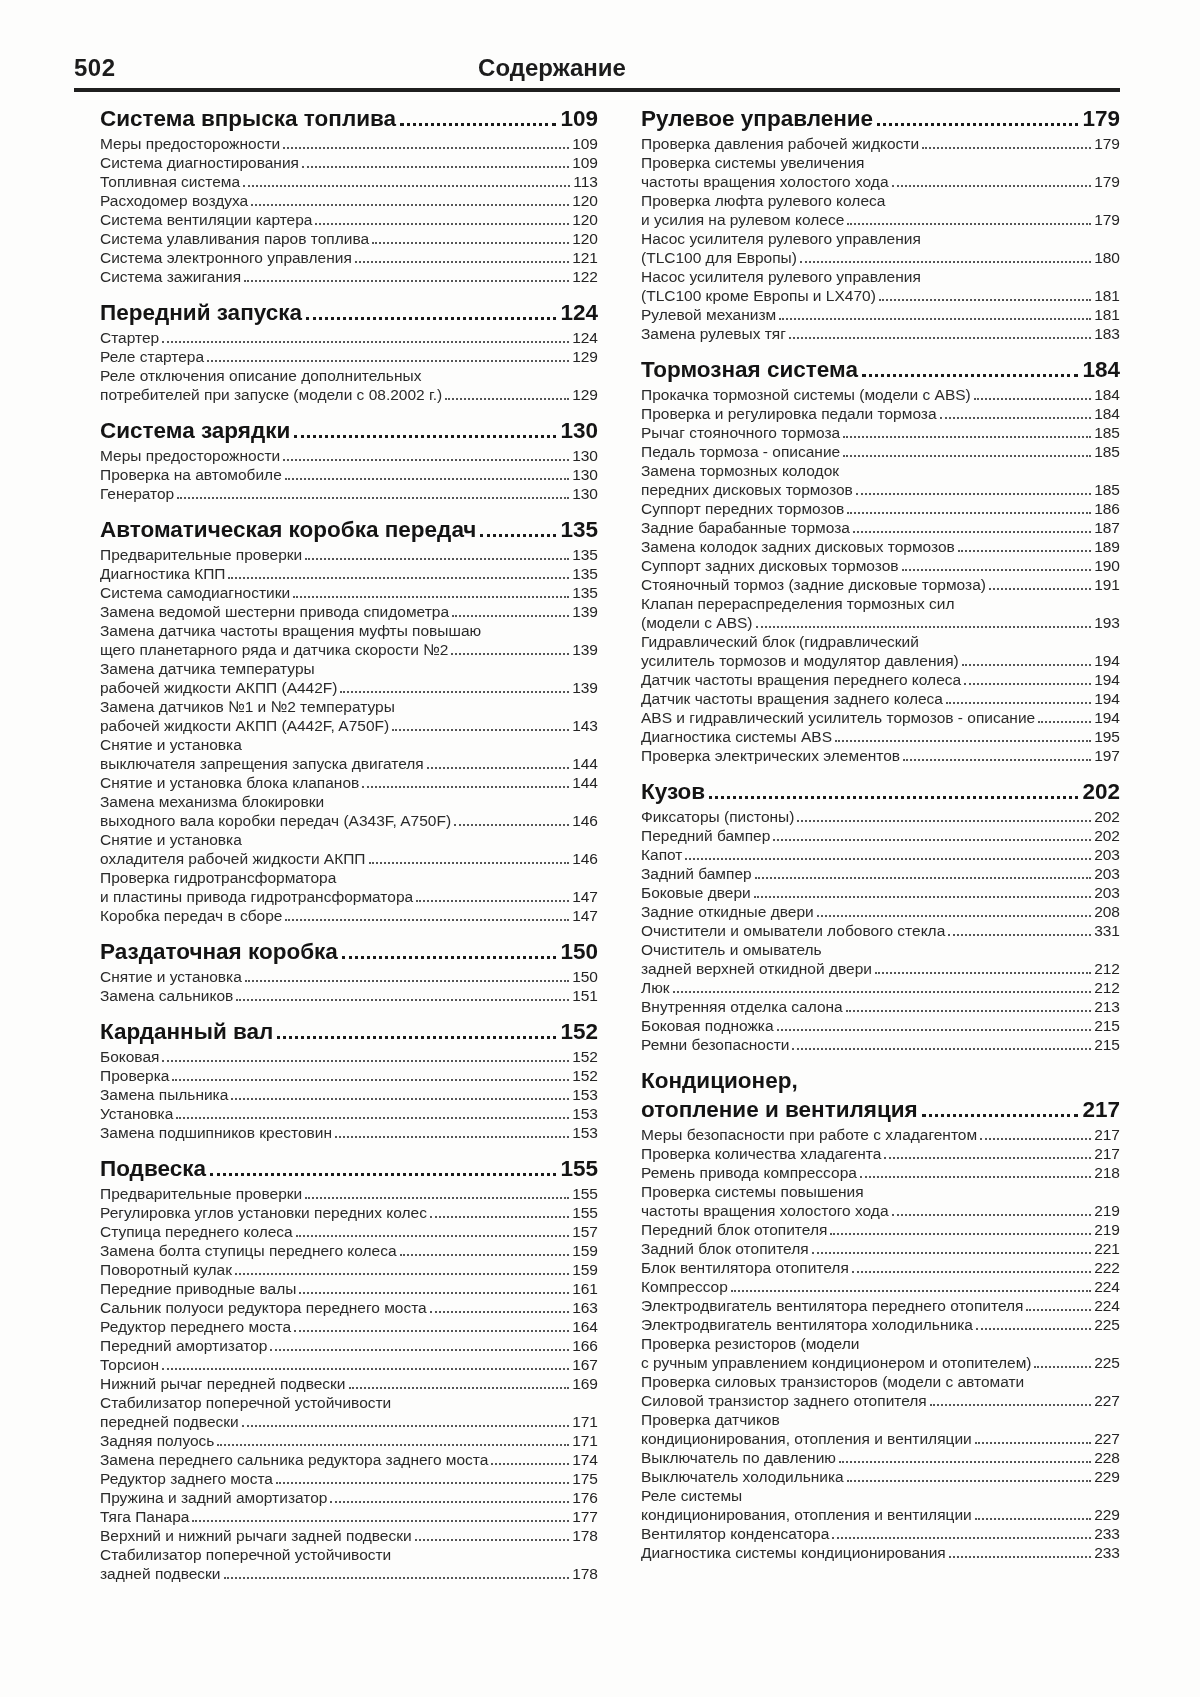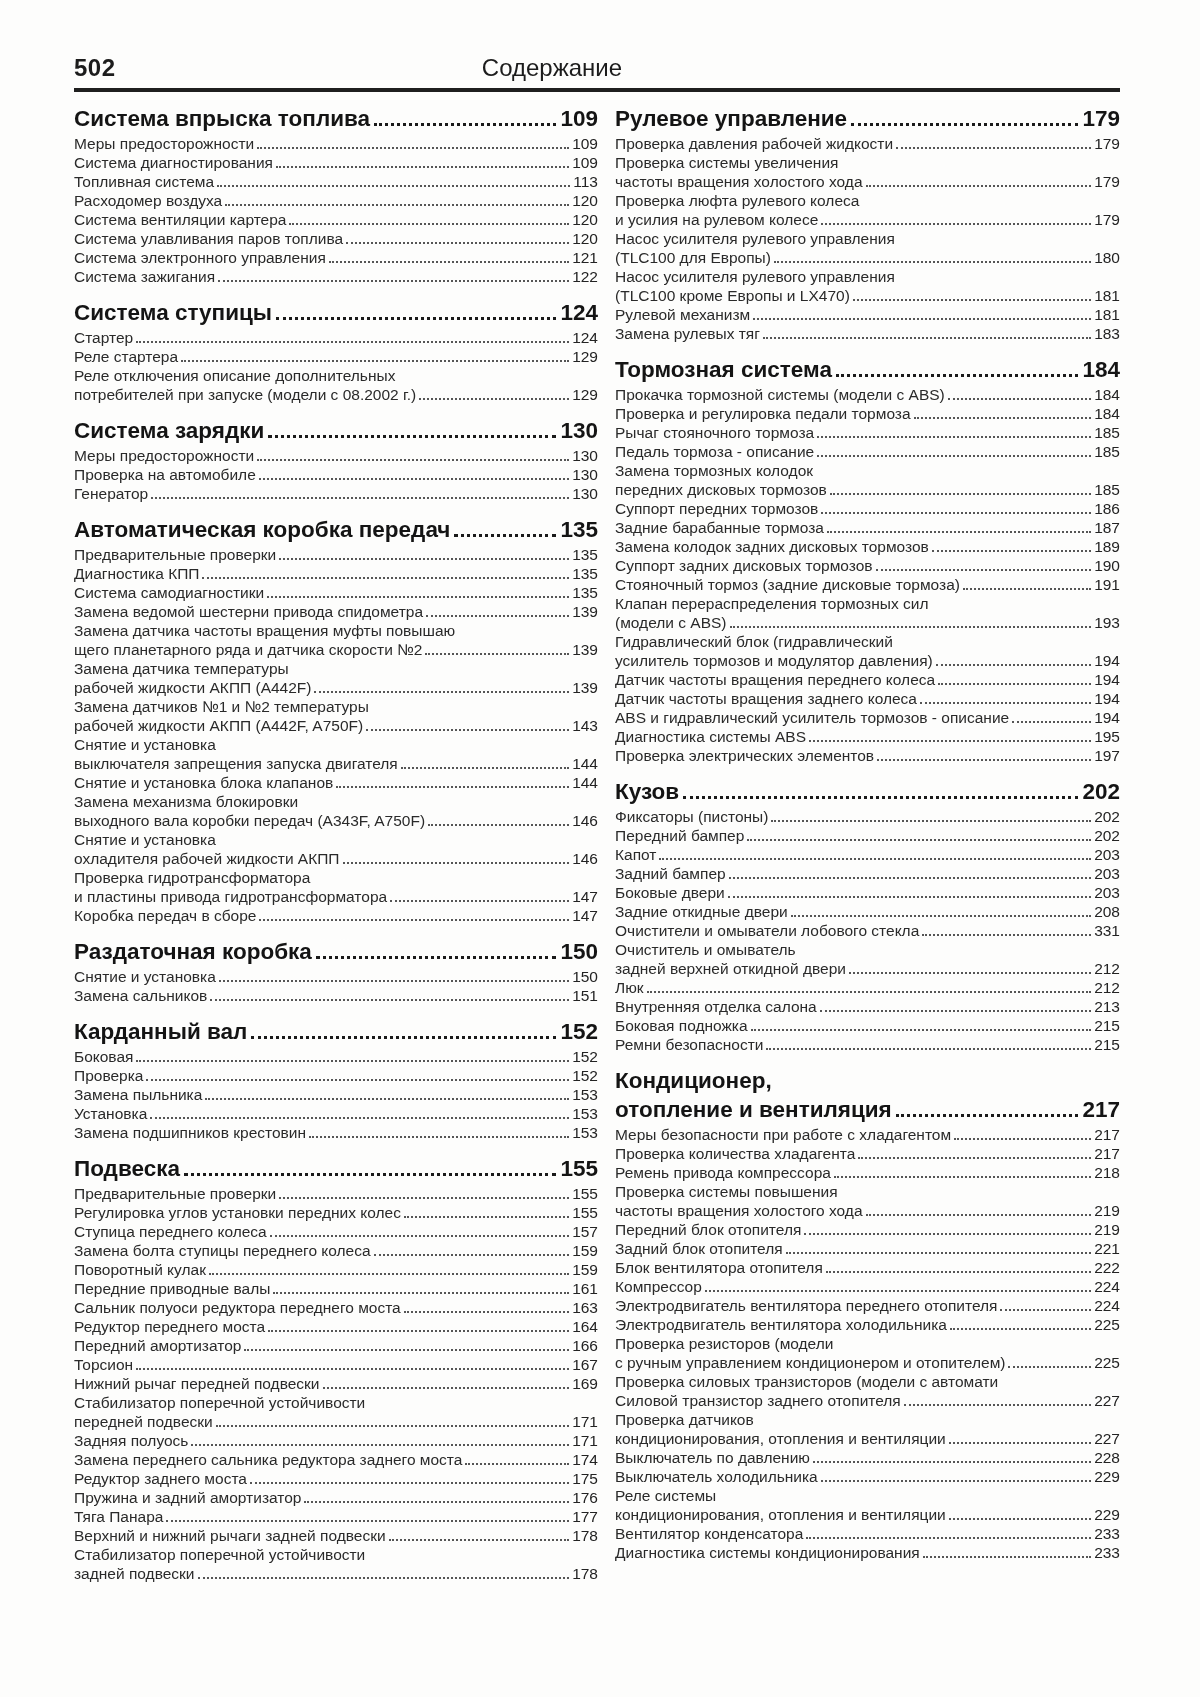--- a/index.html
+++ b/index.html
@@ -21,30 +21,30 @@
     border-bottom: 4px solid #1f1f1f;
     padding-bottom: 7px;
     height: 38px;
   }
   .page-num {
     font-size: 24px; font-weight: bold; letter-spacing: 0.5px;
   }
   .page-title {
     position: absolute; left: 0; right: 90px; top: 0;
     text-align: center;
-    font-size: 24px; font-weight: normal;
+    font-size: 24px; font-weight: bold;
   }
   
   .columns {
     display: grid;
     grid-template-columns: 524px 1fr;
     column-gap: 17px;
     margin-top: 13px;
   }
-  .toc-section { margin-bottom: 13px; }
+  .toc-section { margin-bottom: 13px; margin-left: 26px; }
   .h-row {
     display: flex; align-items: flex-end;
     font-weight: bold; font-size: 22.5px; line-height: 27px;
     color: #141414;
     margin-bottom: 2px;
     white-space: nowrap;
   }
   .h-leader {
     flex: 1 1 10px; min-width: 10px;
     border-bottom: 3px dotted #1a1a1a;
@@ -116,21 +116,21 @@
             <span class="e-page">121</span>
           </div>
           <div class="e-row">
             <span>Система зажигания</span>
             <span class="e-leader"></span>
             <span class="e-page">122</span>
           </div>
         </section>
         <section class="toc-section">
           <div class="h-row">
-            <span>Система ступицы</span>
+            <span>Передний запуска</span>
             <span class="h-leader"></span>
             <span class="h-page">124</span>
           </div>
           <div class="e-row">
             <span>Стартер</span>
             <span class="e-leader"></span>
             <span class="e-page">124</span>
           </div>
           <div class="e-row">
             <span>Реле стартера</span>

